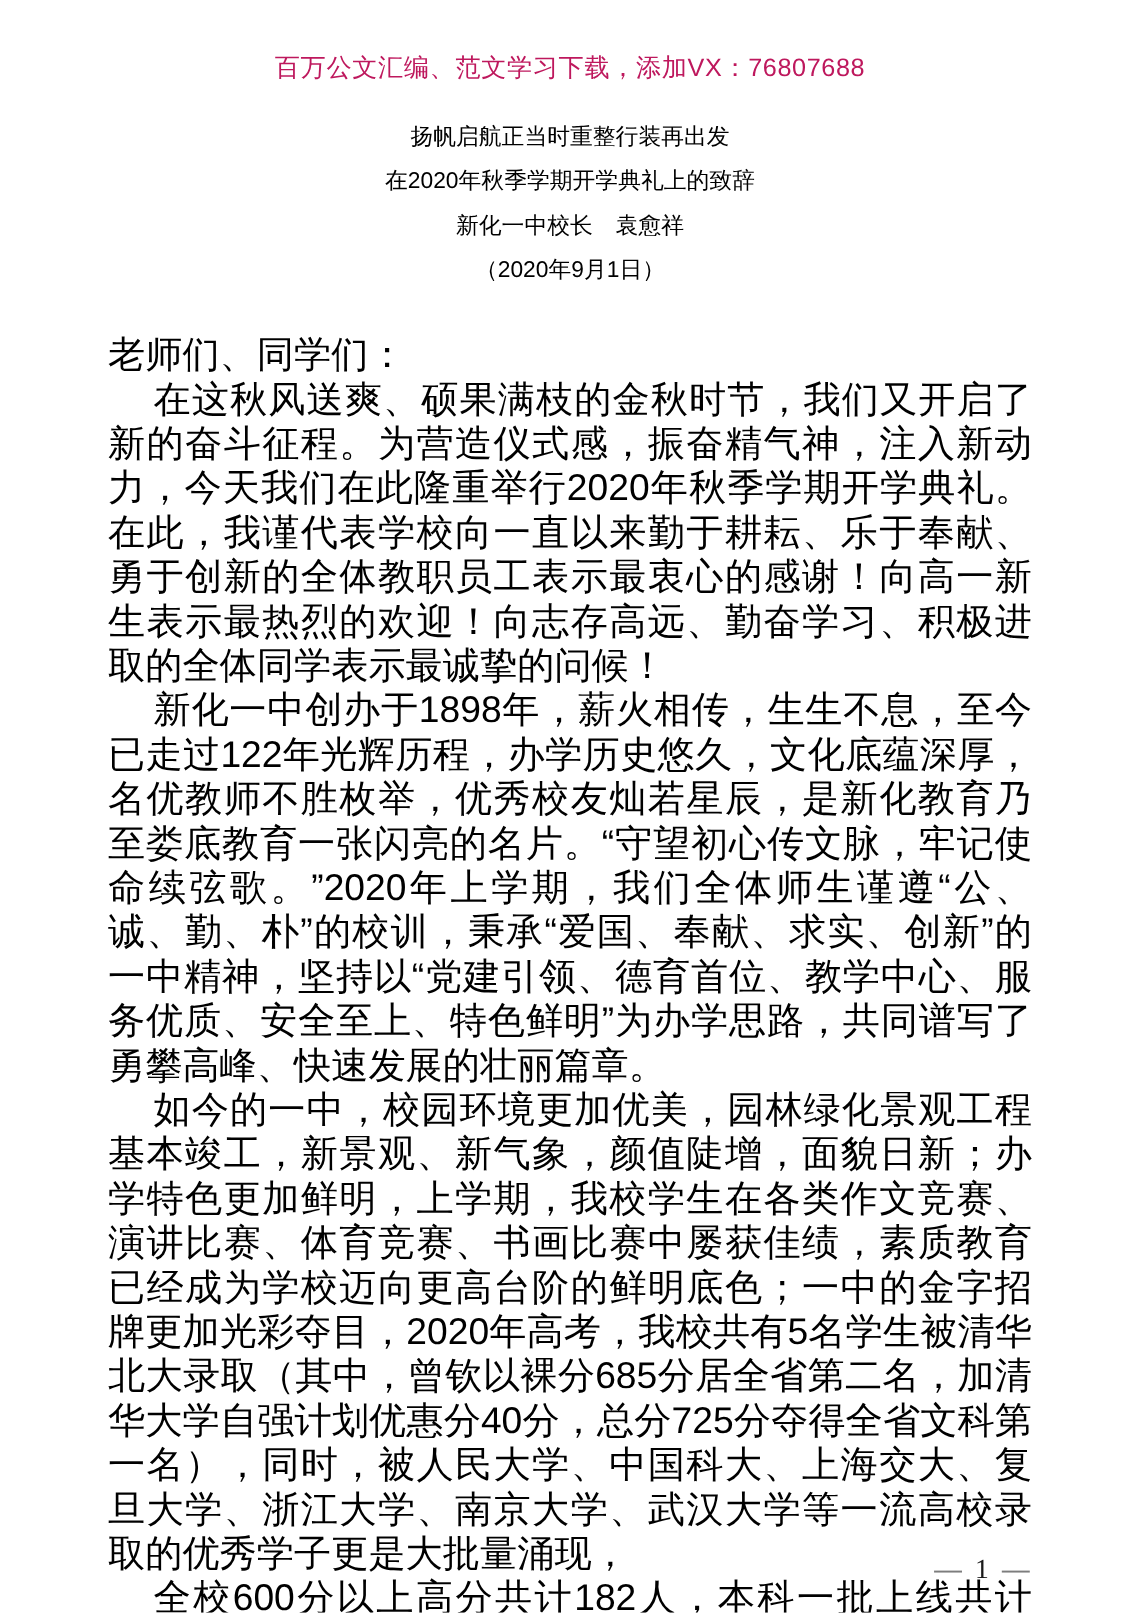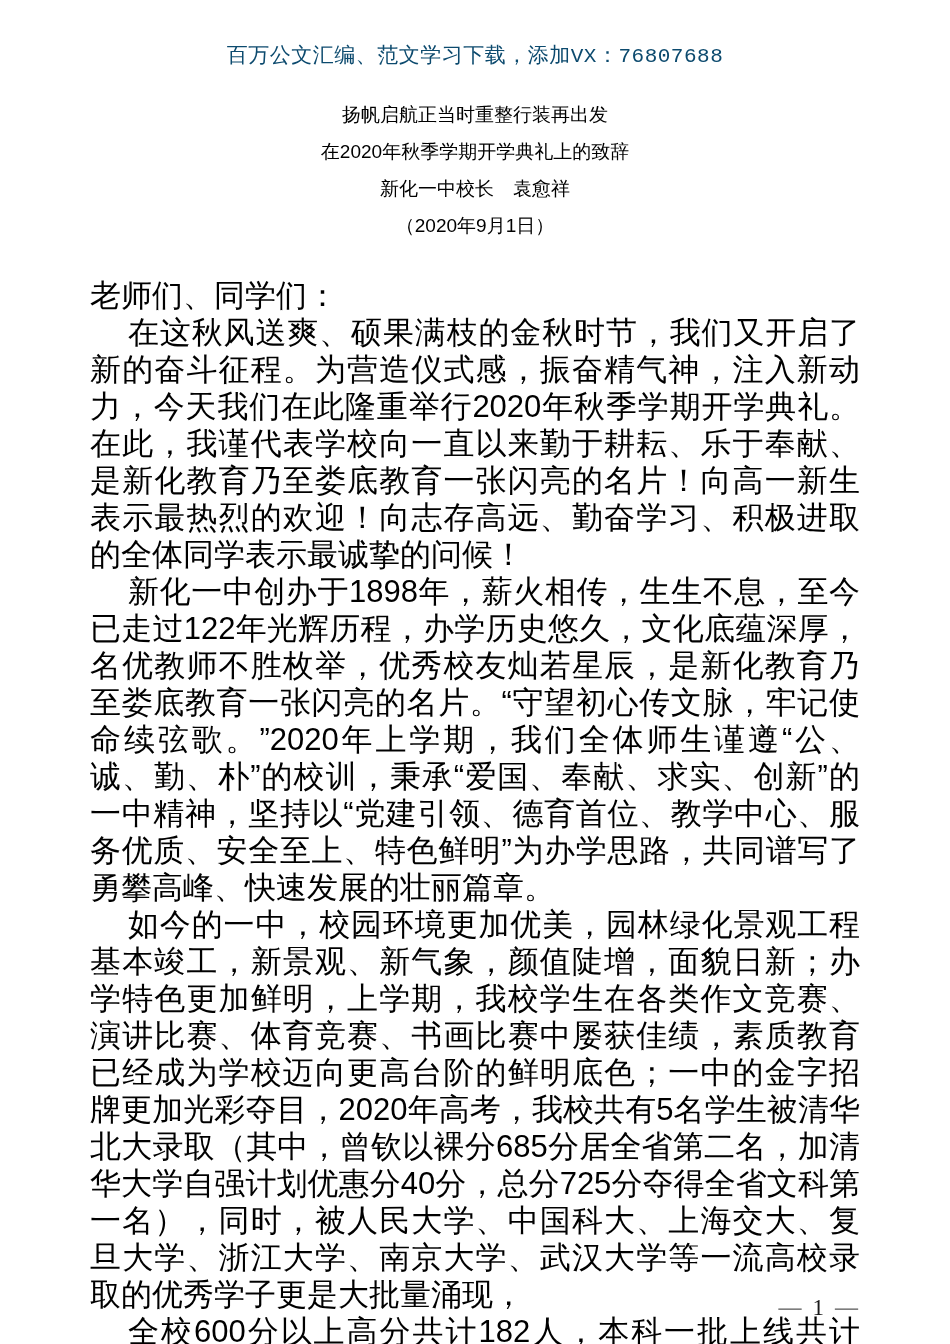--- a/index.html
+++ b/index.html
@@ -57,32 +57,32 @@
     font-family: "Liberation Serif", serif;
   }
   .footer-dash { font-weight: bold; }
   .footer-num { }
 </style>
 </head>
 <body>
 
 <div class="page">
 
-  <div class="watermark" style="color: #0c4a6e; font-family: Liberation Mono, monospace;">百万公文汇编、范文学习下载，添加VX：76807688</div>
+  <div class="watermark" style="color: #be185d;">百万公文汇编、范文学习下载，添加VX：76807688</div>
 
   <div class="title-block">
     <p class="title-line">扬帆启航正当时重整行装再出发</p>
     <p class="title-line">在2020年秋季学期开学典礼上的致辞</p>
     <p class="title-line">新化一中校长　袁愈祥</p>
     <p class="title-line">（2020年9月1日）</p>
   </div>
 
   <div class="body-text" style="color: rgb(0, 0, 0);">
     <p class="salutation">老师们、同学们：</p>
-    <p>在这秋风送爽、硕果满枝的金秋时节，我们又开启了新的奋斗征程。为营造仪式感，振奋精气神，注入新动力，今天我们在此隆重举行2020年秋季学期开学典礼。在此，我谨代表学校向一直以来勤于耕耘、乐于奉献、是新化教育乃至娄底教育一张闪亮的名片！向高一新生表示最热烈的欢迎！向志存高远、勤奋学习、积极进取的全体同学表示最诚挚的问候！</p>
+    <p>在这秋风送爽、硕果满枝的金秋时节，我们又开启了新的奋斗征程。为营造仪式感，振奋精气神，注入新动力，今天我们在此隆重举行2020年秋季学期开学典礼。在此，我谨代表学校向一直以来勤于耕耘、乐于奉献、勇于创新的全体教职员工表示最衷心的感谢！向高一新生表示最热烈的欢迎！向志存高远、勤奋学习、积极进取的全体同学表示最诚挚的问候！</p>
     <p>新化一中创办于1898年，薪火相传，生生不息，至今已走过122年光辉历程，办学历史悠久，文化底蕴深厚，名优教师不胜枚举，优秀校友灿若星辰，是新化教育乃至娄底教育一张闪亮的名片。“守望初心传文脉，牢记使命续弦歌。”2020年上学期，我们全体师生谨遵“公、诚、勤、朴”的校训，秉承“爱国、奉献、求实、创新”的一中精神，坚持以“党建引领、德育首位、教学中心、服务优质、安全至上、特色鲜明”为办学思路，共同谱写了勇攀高峰、快速发展的壮丽篇章。</p>
     <p>如今的一中，校园环境更加优美，园林绿化景观工程基本竣工，新景观、新气象，颜值陡增，面貌日新；办学特色更加鲜明，上学期，我校学生在各类作文竞赛、演讲比赛、体育竞赛、书画比赛中屡获佳绩，素质教育已经成为学校迈向更高台阶的鲜明底色；一中的金字招牌更加光彩夺目，2020年高考，我校共有5名学生被清华北大录取（其中，曾钦以裸分685分居全省第二名，加清华大学自强计划优惠分40分，总分725分夺得全省文科第一名），同时，被人民大学、中国科大、上海交大、复旦大学、浙江大学、南京大学、武汉大学等一流高校录取的优秀学子更是大批量涌现，</p>
     <p>全校600分以上高分共计182人，本科一批上线共计679人，本科二批上线共计996人，共有4名学生被录取为空军或海军飞行学员，各项指标均创历史新高，创造了低进高出的骄人业绩，并凭借良好的美誉度和认可度成为湘中大地一颗闪亮的明星。</p>
   </div>
 
   <div class="page-footer">
     <span class="footer-dash" style="color: rgb(125, 125, 125);">—</span>
     <span class="footer-num" style="color: rgb(26, 26, 26);">1</span>
     <span class="footer-dash" style="color: rgb(125, 125, 125);">—</span>
   </div>

